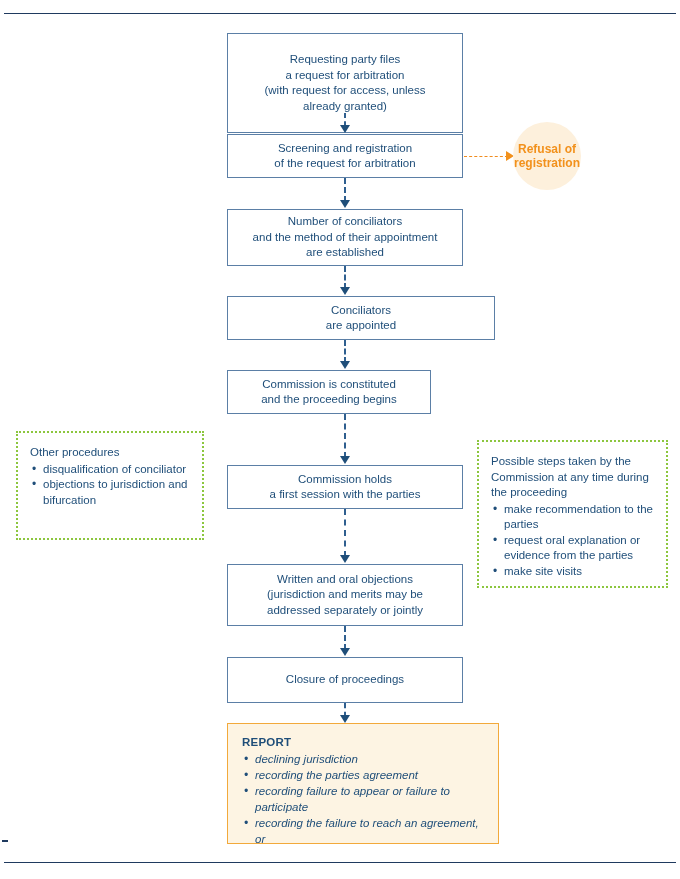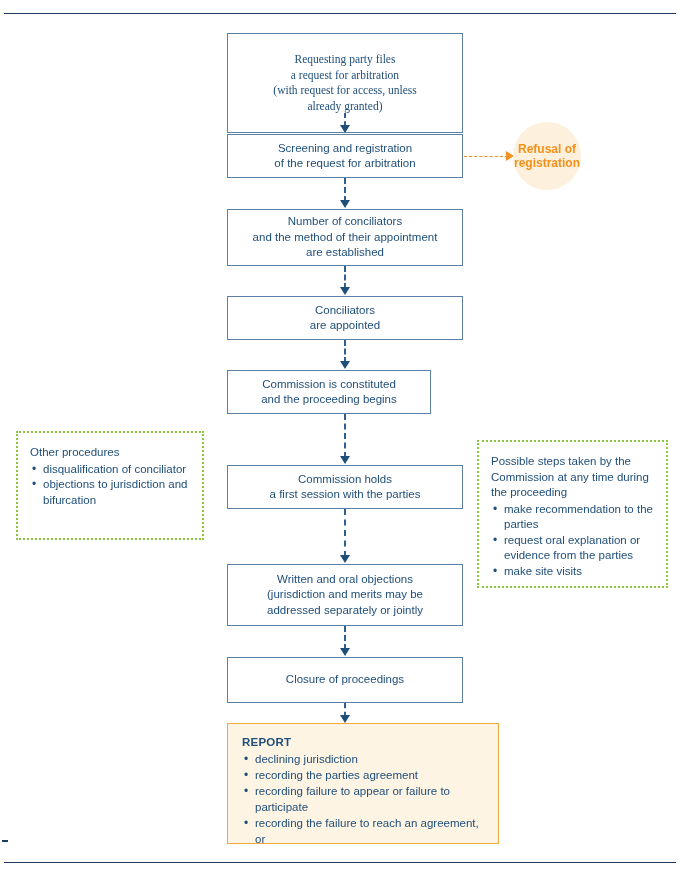--- a/index.html
+++ b/index.html
@@ -146,40 +146,41 @@
     letter-spacing: 0.2px;
   }
   .report ul {
     margin: 0;
     padding: 0 0 0 13px;
     list-style: none;
   }
   .report li {
     position: relative;
     margin: 0;
+    font-style: italic;
   }
   .report li::before {
     content: "\2022";
     position: absolute;
     left: -11px;
     top: 0;
     color: #1f4e79;
     font-size: 12px;
   }
 </style>
 </head>
 <body>
 
 <div id="page">
 
   <div class="rule top"></div>
   <div class="rule bottom"></div>
   <div class="left-tick"></div>
 
-  <div class="node" style="left:227px; top:33px; width:236px; height:100px;font-family:Liberation Serif, serif;">
+  <div class="node" style="left:227px; top:33px; width:236px; height:100px;">
     <span class="txt">Requesting party files
 a request for arbitration
 (with request for access, unless
 already granted)</span>
   </div>
 
   <div class="conn" style="left:344px; top:113px; height:13px;"></div>
   <div class="arrow-down" style="left:340px; top:125px;"></div>
 
   <div class="node" style="left:227px; top:134px; width:236px; height:44px;">
@@ -199,21 +200,21 @@
 
   <div class="node" style="left:227px; top:209px; width:236px; height:57px;">
     <span class="txt">Number of conciliators
 and the method of their appointment
 are established</span>
   </div>
 
   <div class="conn" style="left:344px; top:266px; height:23px;"></div>
   <div class="arrow-down" style="left:340px; top:287px;"></div>
 
-  <div class="node" style="left:227px; top:296px; width:236px; height:44px;">
+  <div class="node" style="left:227px; top:296px; width:268px; height:44px;">
     <span class="txt">Conciliators
 are appointed</span>
   </div>
 
   <div class="conn" style="left:344px; top:340px; height:23px;"></div>
   <div class="arrow-down" style="left:340px; top:361px;"></div>
 
   <div class="node" style="left:227px; top:370px; width:204px; height:44px;">
     <span class="txt">Commission is constituted
 and the proceeding begins</span>

